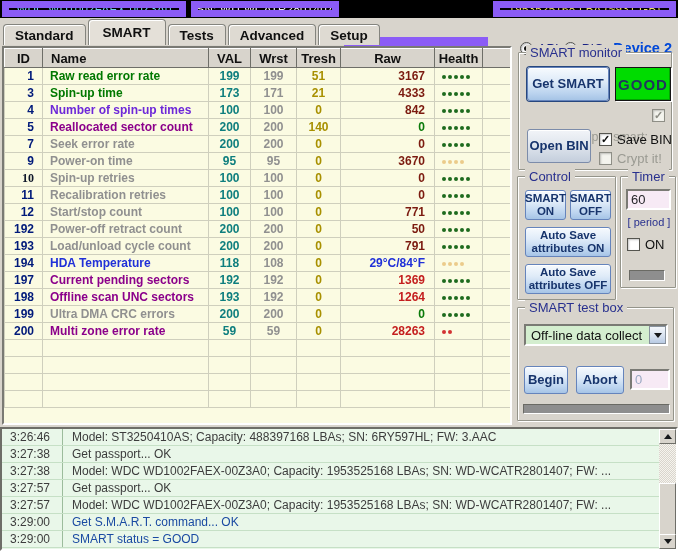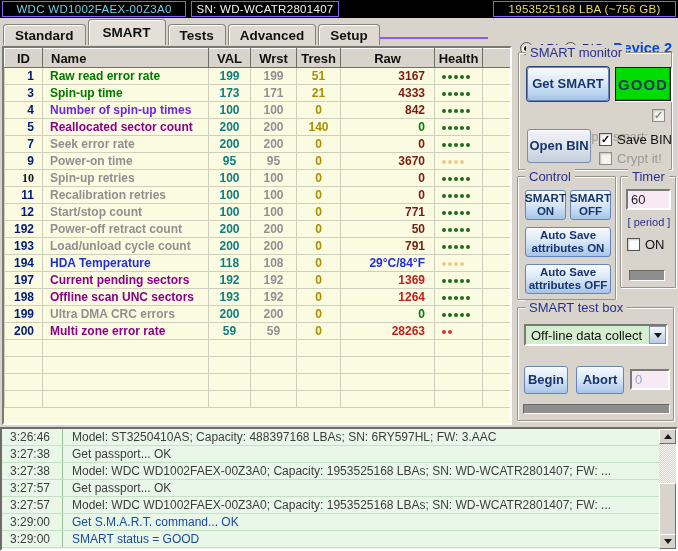--- a/index.html
+++ b/index.html
@@ -9,21 +9,21 @@
     background:#D8D4CC; font-family:"Liberation Sans", sans-serif;
     -webkit-font-smoothing:none;
   }
 
   
   .titlebar {
     position:absolute; left:0; top:0; width:678px; height:18px;
     background:#000; display:flex; align-items:stretch; padding:1px 2px; gap:5px;
   }
   .titleseg {
-    border:1px solid #8b5cf6; display:flex; align-items:center; justify-content:center;
+    border:7px solid #8b5cf6; display:flex; align-items:center; justify-content:center;
     font-size:11.5px; letter-spacing:.3px; white-space:nowrap; overflow:hidden;
   }
   .titleseg:nth-child(1){ width:184px; }
   .titleseg:nth-child(2){ width:148px; }
   .titleseg:nth-child(3){ width:144px; }
   .titleseg:nth-child(4){ flex:1; }
 
   
   .tabbar { position:absolute; left:0; top:18px; width:678px; height:27px; }
   .tabstrip { position:absolute; left:3px; bottom:0; display:flex; align-items:flex-end; }
@@ -169,21 +169,21 @@
 </style>
 </head>
 <body>
 
 <div class="app">
 
   <div class="titlebar">
       <div class="titleseg" style="color: rgb(111, 208, 232);">WDC WD1002FAEX-00Z3A0</div>
       <div class="titleseg" style="color: rgb(242, 242, 242);">SN: WD-WCATR2801407</div>
       <div class="titleseg" style="color: rgb(85, 216, 138); margin-top: 36px;">Fw: 05.01D05</div>
-      <div class="titleseg" style="color: rgb(232, 220, 100);">1953525168 LBA (~756 GB)</div>
+      <div class="titleseg" style="color: rgb(232, 220, 100);">1953525168 LBA (~931 GB)</div>
     </div>
 
   <div class="tabbar">
     <div class="tabstrip">
         <div class="tab">Standard</div>
         <div class="tab active">SMART</div>
         <div class="tab">Tests</div>
         <div class="tab">Advanced</div>
         <div class="tab">Setup</div>
       </div>

